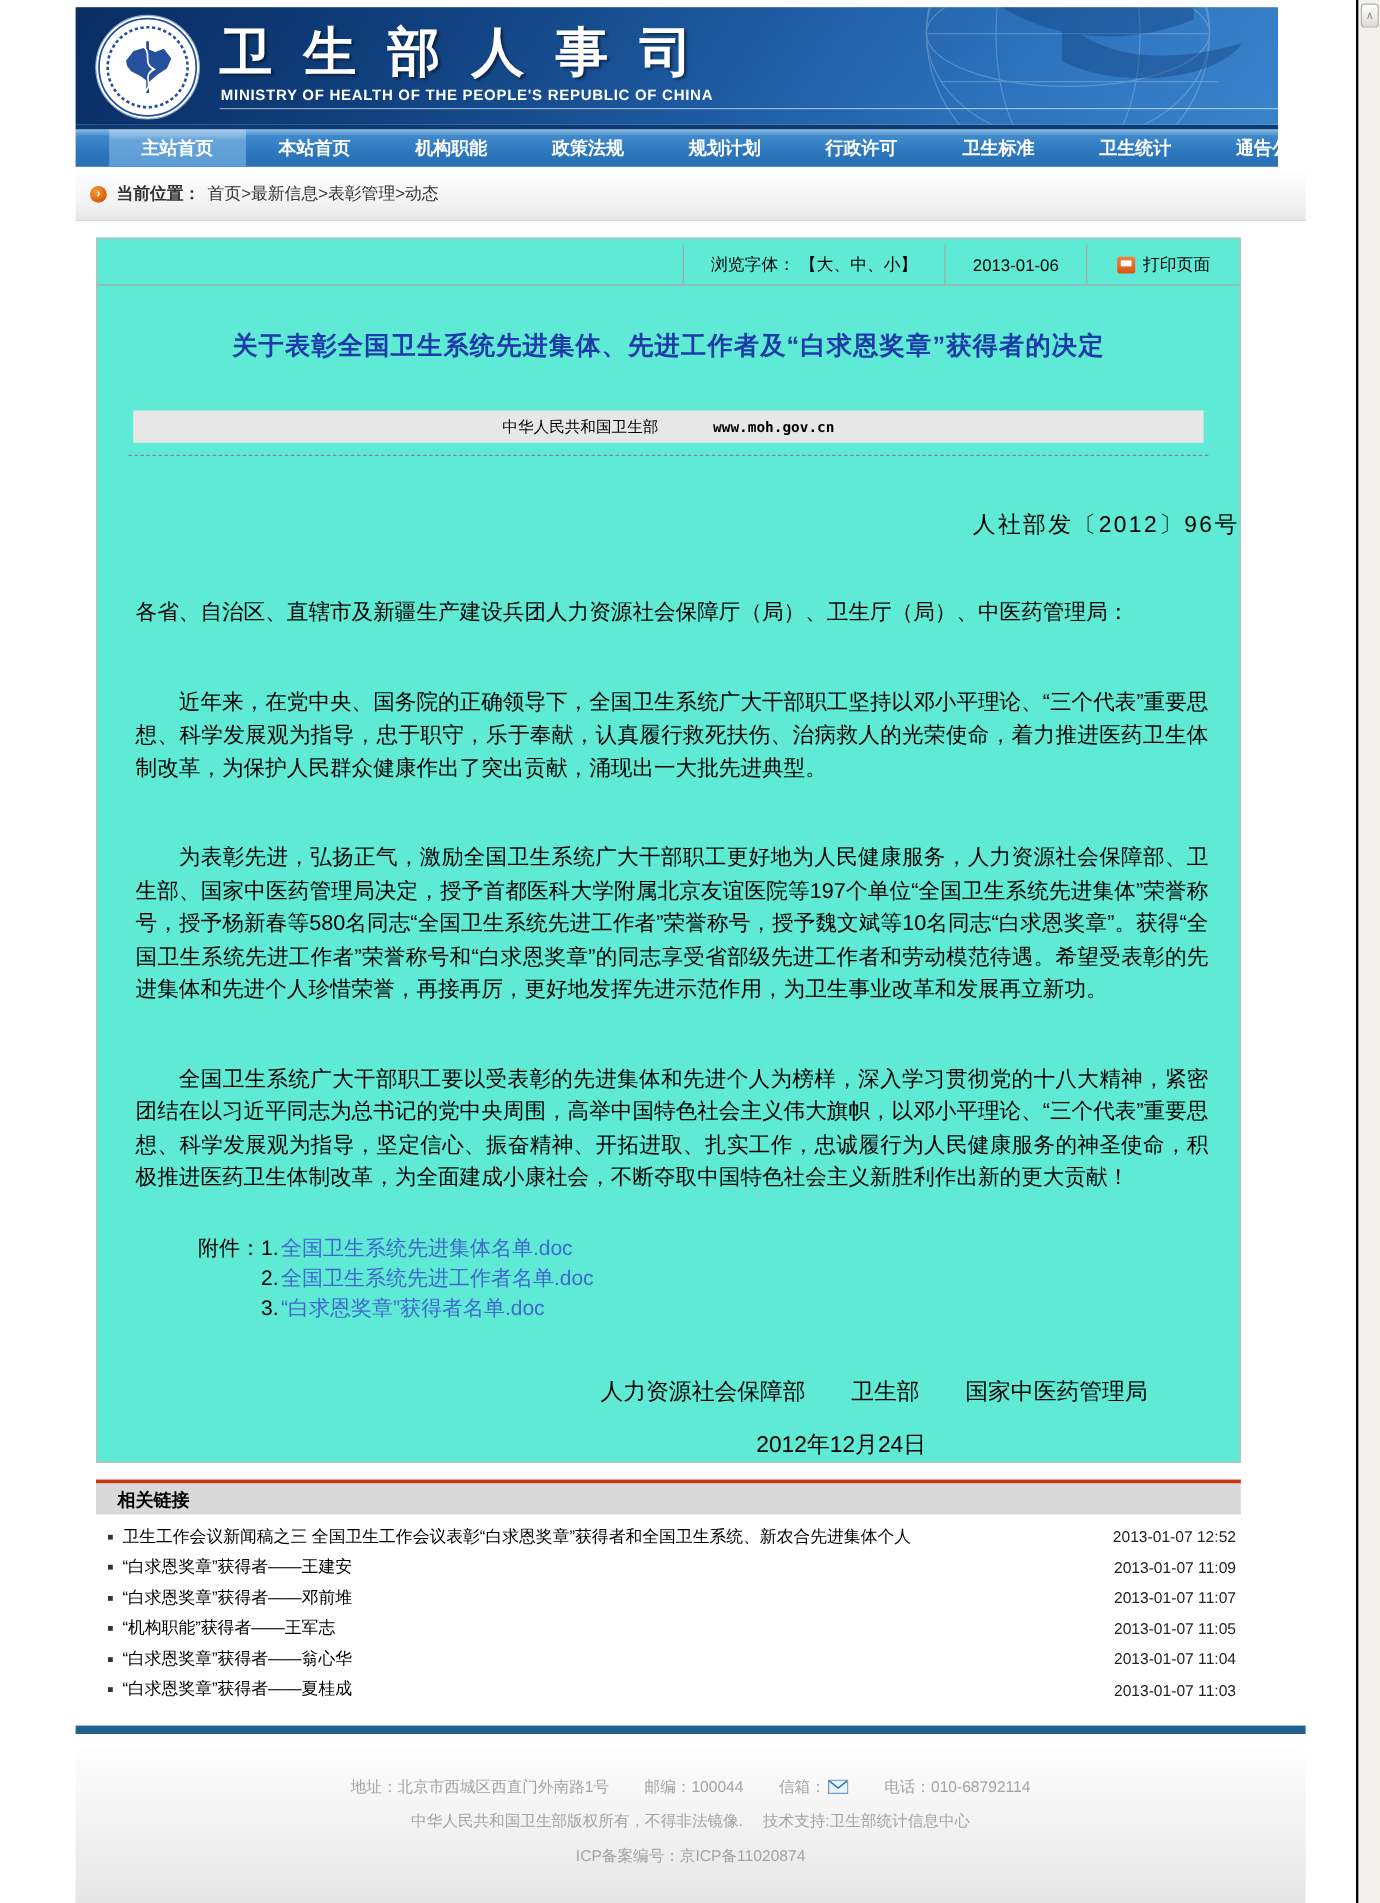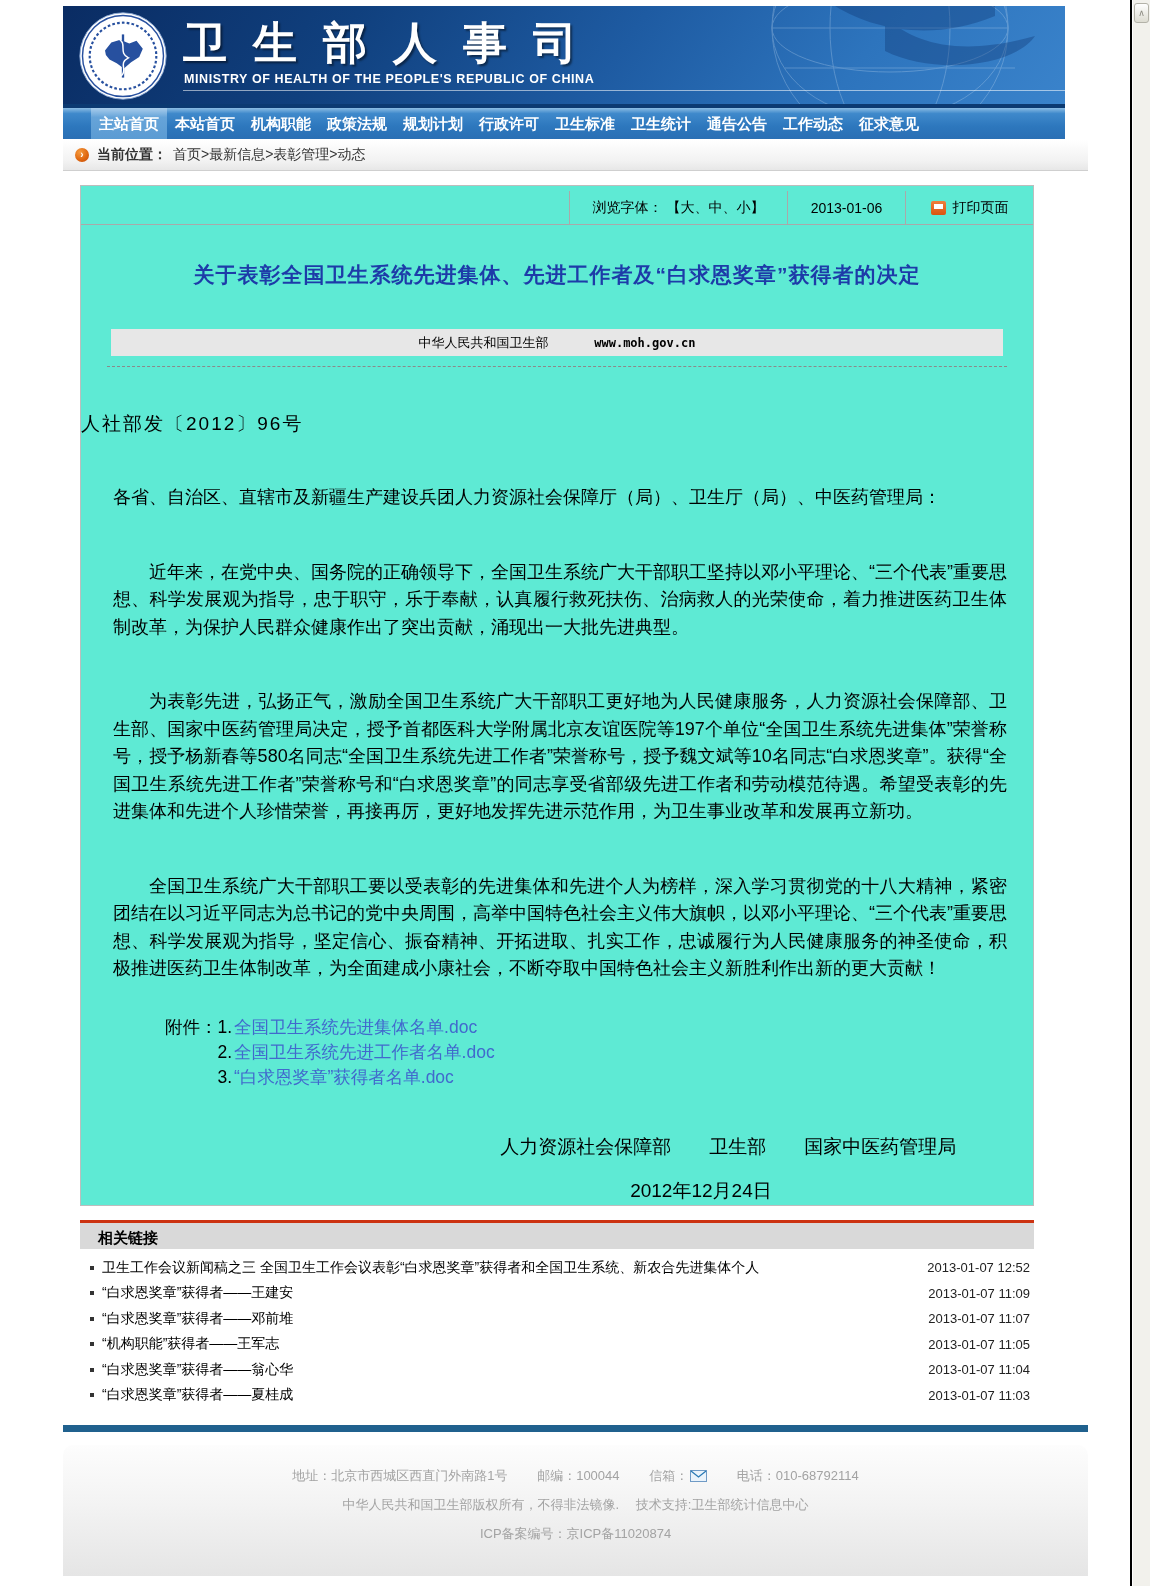--- a/index.html
+++ b/index.html
@@ -19,25 +19,25 @@
     font-size:12.5px; letter-spacing:.6px; white-space:nowrap; }
   .header-line { position:absolute; left:120px; right:0; top:84px; height:1px;
     background:rgba(255,255,255,.55); }
   .header-divider { width:1002px; height:4px; background:#0c3a72; }
 
   
   .main-nav { width:1002px; height:31px; display:flex; align-items:stretch;
     background:linear-gradient(180deg,#8bbce4 0%,#3f89cb 18%,#2d77bd 60%,#2a6fb4 100%);
     padding-left:28px; }
   .nav-item { display:block; color:#fff; font-size:15px; font-weight:bold;
-    line-height:31px; padding:0 8px; text-decoration:none; white-space:nowrap; cursor:pointer; }
+    line-height:31px; padding:0 27px; text-decoration:none; white-space:nowrap; cursor:pointer; }
   .nav-item.active { background:linear-gradient(180deg,#a9cdec 0%,#66a4d9 30%,#5b9bd3 100%); }
 
   
-  .breadcrumb { width:1025px; height:31px; margin-top:1px; display:flex; align-items:center;
+  .breadcrumb { width:1025px; height:44px; margin-top:1px; display:flex; align-items:center;
     background:linear-gradient(180deg,#ffffff 0%,#f2f2f2 70%,#e7e7e7 100%);
     border-bottom:1px solid #cfcfcf; font-size:14px; color:#333; }
   .bc-icon { width:14px; height:14px; border-radius:50%; margin:0 8px 0 12px;
     background:radial-gradient(circle at 35% 30%,#f59a3e 0%,#e06a12 55%,#c24606 100%);
     color:#fff; font-size:10px; font-weight:bold; text-align:center; line-height:14px; }
   .bc-icon::after { content:"\203A"; }
   .bc-label { font-weight:bold; margin-right:6px; }
 
   
   .article-box { margin:14px 0 0 17px; width:954px; height:1021px;
@@ -53,21 +53,21 @@
   .print-icon { position:relative; width:15px; height:14px; margin-right:7px;
     background:linear-gradient(180deg,#f0803c,#da5410); border-radius:2px; }
   .print-icon span { position:absolute; left:3px; top:3px; width:9px; height:5px; background:#fff; }
   .article-title { margin:36px 30px 0; text-align:center; font-size:21px; font-weight:bold;
     color:#1d3ba8; letter-spacing:1px; }
   .source-bar { margin:40px 30px 0; height:27px; line-height:27px; background:#e7e7e7;
     text-align:center; font-size:13px; color:#000; }
   .src-url { margin-left:42px; font-family:"DejaVu Sans Mono","Liberation Mono",monospace;
     font-weight:bold; font-size:12px; }
   .dashed-sep { margin:10px 26px 0; border-top:1px dashed #8a8a8a; }
-  .doc-number { margin-top:44px; text-align:left; font-size:19px; color:#000;
+  .doc-number { margin-top:44px; text-align:right; font-size:19px; color:#000;
     letter-spacing:2px; }
   .article-body { margin:34px 26px 0 32px; font-size:18px; line-height:27.5px;
     text-align:justify; color:#000; }
   .article-body p { text-indent:2em;margin-top:47px; }
   .article-body p.no-indent { text-indent:0; }
   .attachments { margin:32px 0 0 84px; display:flex; font-size:17.5px; line-height:25px; }
   .att-label { color:#000; white-space:nowrap; }
   .att-row { display:flex; }
   .att-num { color:#000; margin-right:2px; }
   .att-link { color:#4169cd; text-decoration:none; cursor:pointer; }

